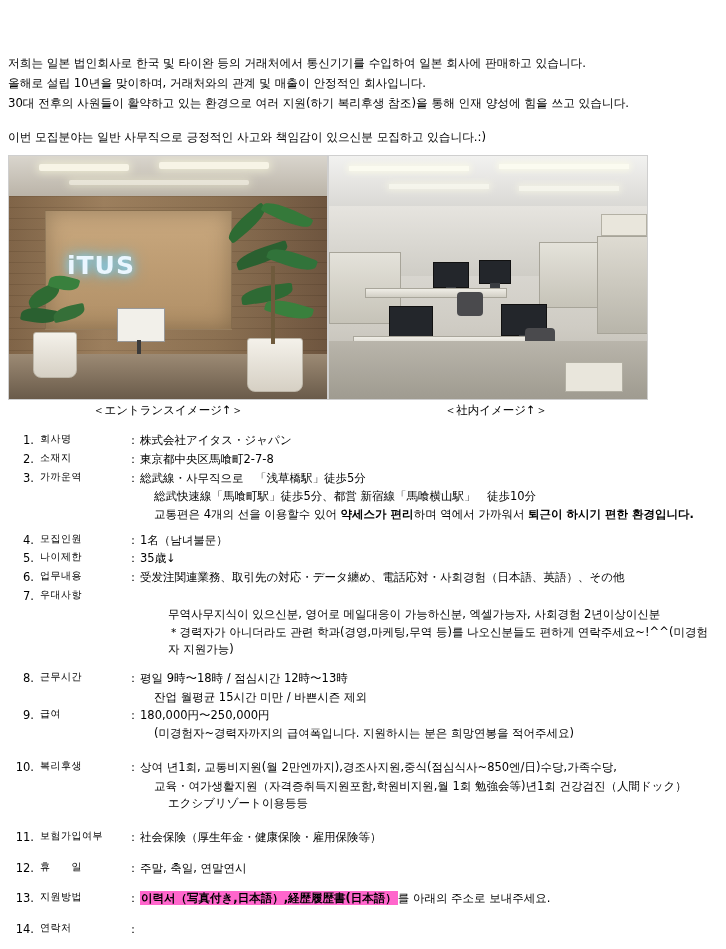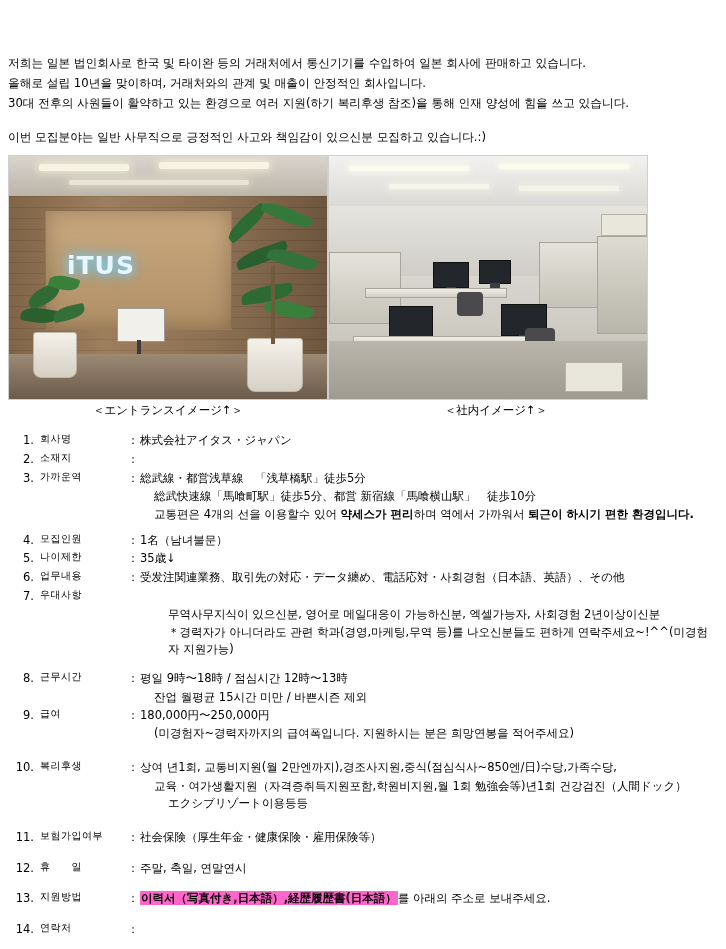--- a/index.html
+++ b/index.html
@@ -320,27 +320,28 @@
       <div class="num">1.</div>
       <div class="lbl">회사명</div>
       <div class="colon">：</div>
       <div class="val">株式会社アイタス・ジャパン</div>
     </div>
 
     <div class="item">
       <div class="num">2.</div>
       <div class="lbl">소재지</div>
       <div class="colon">：</div>
+      <div class="val">東京都中央区馬喰町2-7-8</div>
     </div>
 
     <div class="item">
       <div class="num">3.</div>
       <div class="lbl">가까운역</div>
       <div class="colon">：</div>
-      <div class="val">総武線・都営浅草線　「浅草橋駅」徒歩5分</div>
+      <div class="val">総武線・사무직으로　「浅草橋駅」徒歩5分</div>
     </div>
     <div class="sub-far">総武快速線「馬喰町駅」徒歩5分、都営 新宿線「馬喰横山駅」　徒歩10分</div>
     <div class="sub-far"><span>교통편은 4개의 선을 이용할수 있어 </span><span class="kr-bold">약세스가 편리</span><span>하며 역에서 가까워서 </span><span class="kr-bold">퇴근이 하시기 편한 환경입니다.</span></div>
 
     <div class="gap-s"></div>
 
     <div class="item">
       <div class="num">4.</div>
       <div class="lbl">모집인원</div>
       <div class="colon">：</div>

